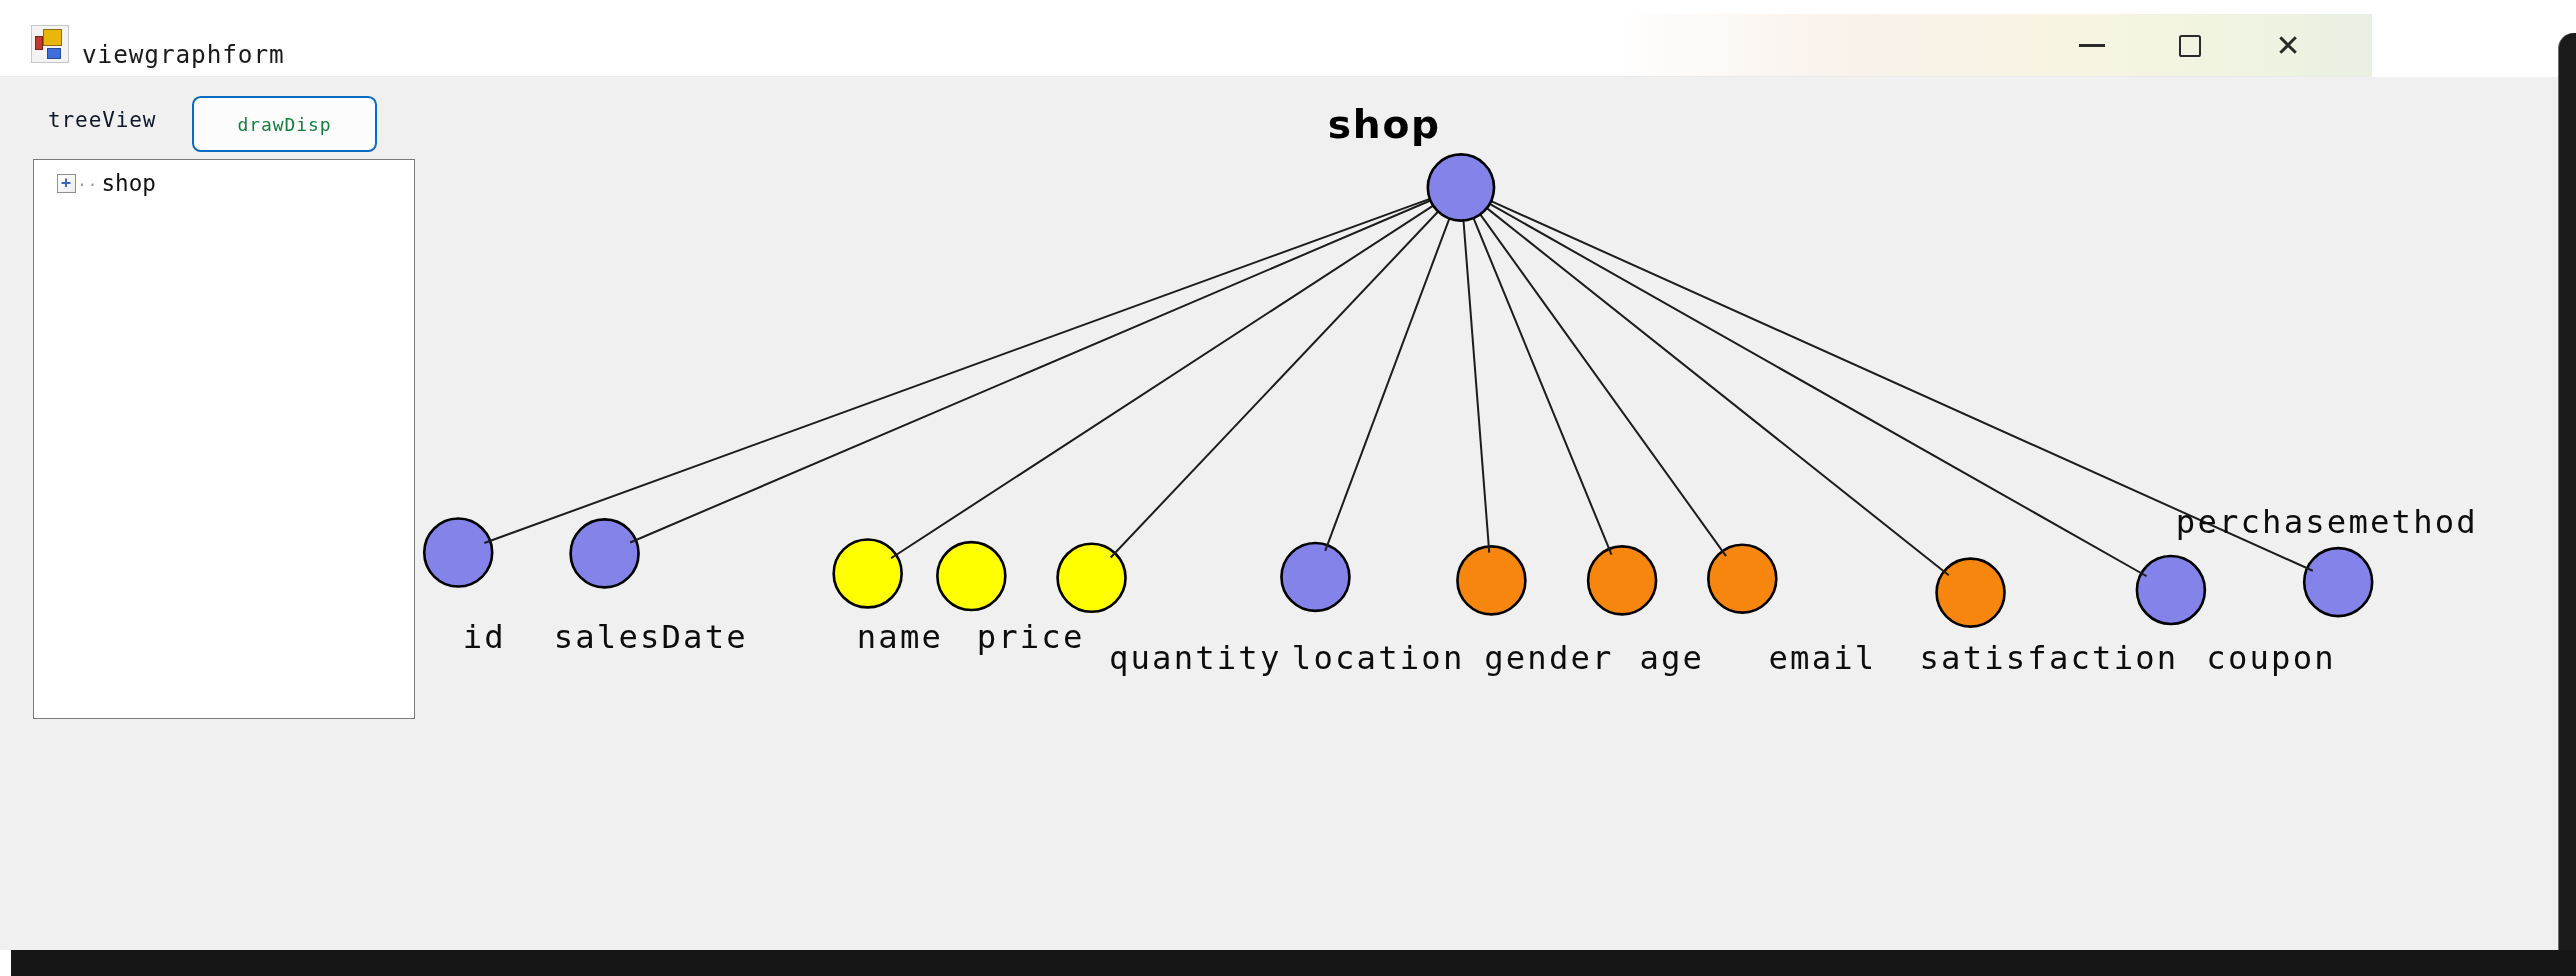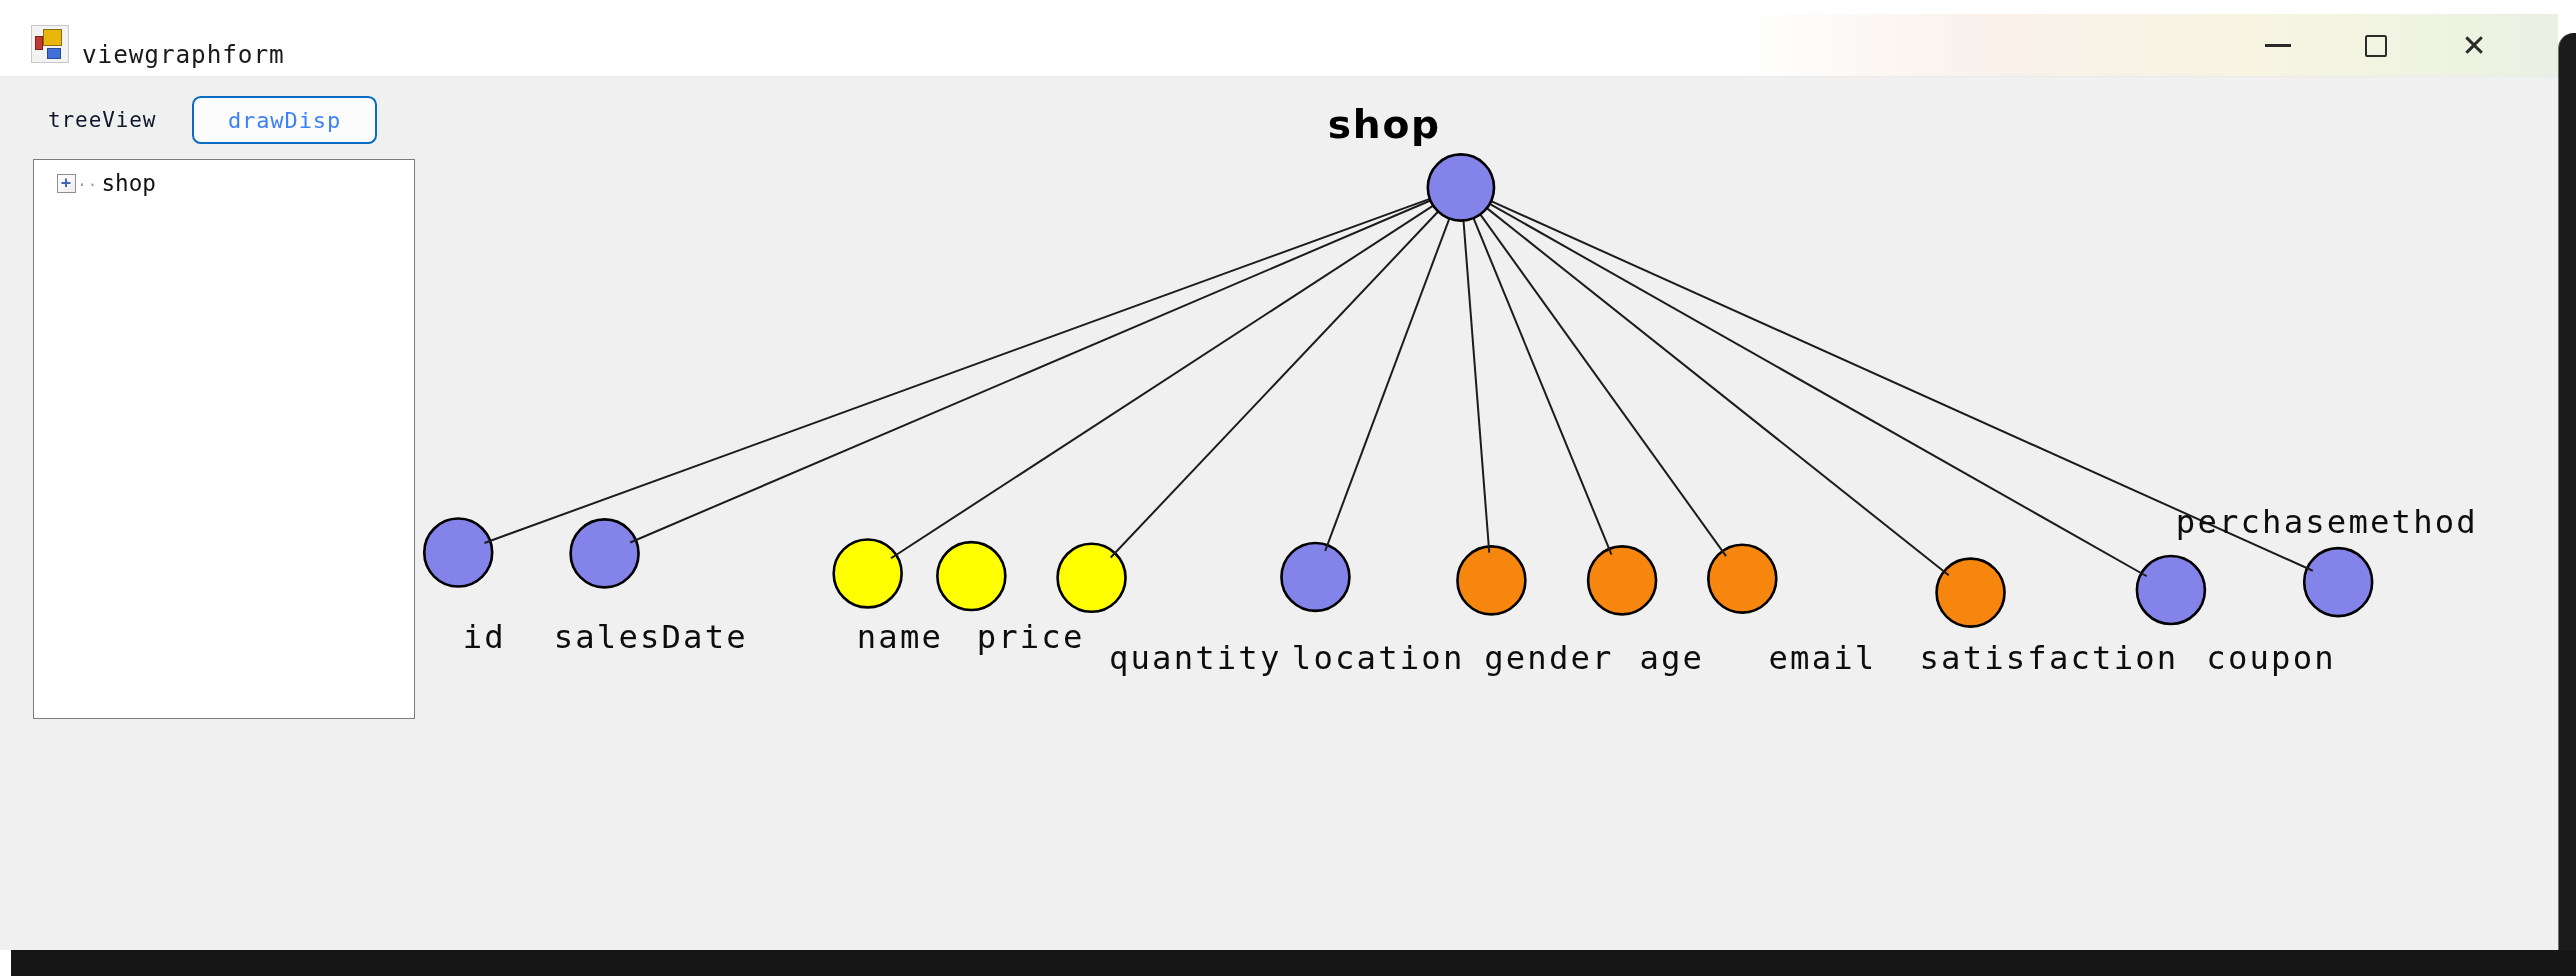--- a/index.html
+++ b/index.html
@@ -8,21 +8,21 @@
 
   .page { position:relative; width:2576px; height:977px; background:#ffffff; }
 
   
   .right-band { position:absolute; left:2558px; top:33px; width:18.3px; height:943px;
                 background:#1b1b1b; border-top-left-radius:15.7px;
                 border-left:1.7px solid #6f6f6f; }
   .bottom-band { position:absolute; left:11.3px; top:950px; width:2565px; height:27px;
                  background:#161616; }
 
-  .titlebar { position:absolute; left:0; top:14px; width:2558px; height:63px;
+  .titlebar { position:absolute; left:0; top:14px; width:2372px; height:63px;
               background:linear-gradient(90deg,#ffffff 0%,#ffffff 68%,#f9f1ea 78%,
                          #f7f4e2 88%,#eef3e1 96%,#e9f0e2 100%);
               border-bottom:0.9px solid #ebebeb; display:flex; align-items:center; }
 
   .app-icon { position:absolute; left:31px; top:10.5px; width:38px; height:38px;
               background:#f3f3f3; border:1.7px solid #c8c8c8; }
   .app-icon .sq-yellow { position:absolute; left:11.3px; top:3.5px;  width:19px; height:17.4px;
               background:#e9b70c; border:1.7px solid #8a6d14; }
   .app-icon .sq-red    { position:absolute; left:2.6px;  top:10.5px; width:8.7px; height:14px;
               background:#c23a2e; border:1.7px solid #7c241c; }
@@ -41,24 +41,24 @@
                display:block; }
   .glyph-close { font-family:"DejaVu Sans", sans-serif; font-size:30px; color:#2a2a2a;
                  line-height:1; }
 
   .client { position:absolute; left:0; top:77px; width:2558px; height:873px;
             background:#f0f0f0; }
 
   
   .label-treeview { position:absolute; left:48px; top:31px; font-size:21px;
                     color:#0f172a; letter-spacing:0.9px; }
-  .btn-drawdisp { position:absolute; left:192px; top:19px; width:185px; height:48px;
+  .btn-drawdisp { position:absolute; left:192px; top:19px; width:185px; height:56px;
                   background:#fcfcfc; border:2.6px solid #0a6bc2; border-radius:8.7px;
-                  font-family:"DejaVu Sans Mono", monospace; font-size:22px;
-                  color:#3b82f6; letter-spacing:0.9px; }
+                  font-family:"DejaVu Sans Mono", monospace; font-size:18px;
+                  color:#15803d; letter-spacing:0.9px; }
 
   
   .treeview { position:absolute; left:33px; top:82px; width:382px; height:560px;
               background:#ffffff; border:1.7px solid #7a7a7a; }
   .tree-node { position:absolute; left:22.6px; top:12.2px; height:22.6px;
                display:flex; align-items:center; }
   .plusbox { width:19px; height:19px; border:0.9px solid #8f8f8f;
              background:linear-gradient(135deg,#ffffff,#ececec);
              display:inline-flex; align-items:center; justify-content:center;
              font-size:16.6px; font-weight:bold; color:#3c64bc; line-height:1; }

